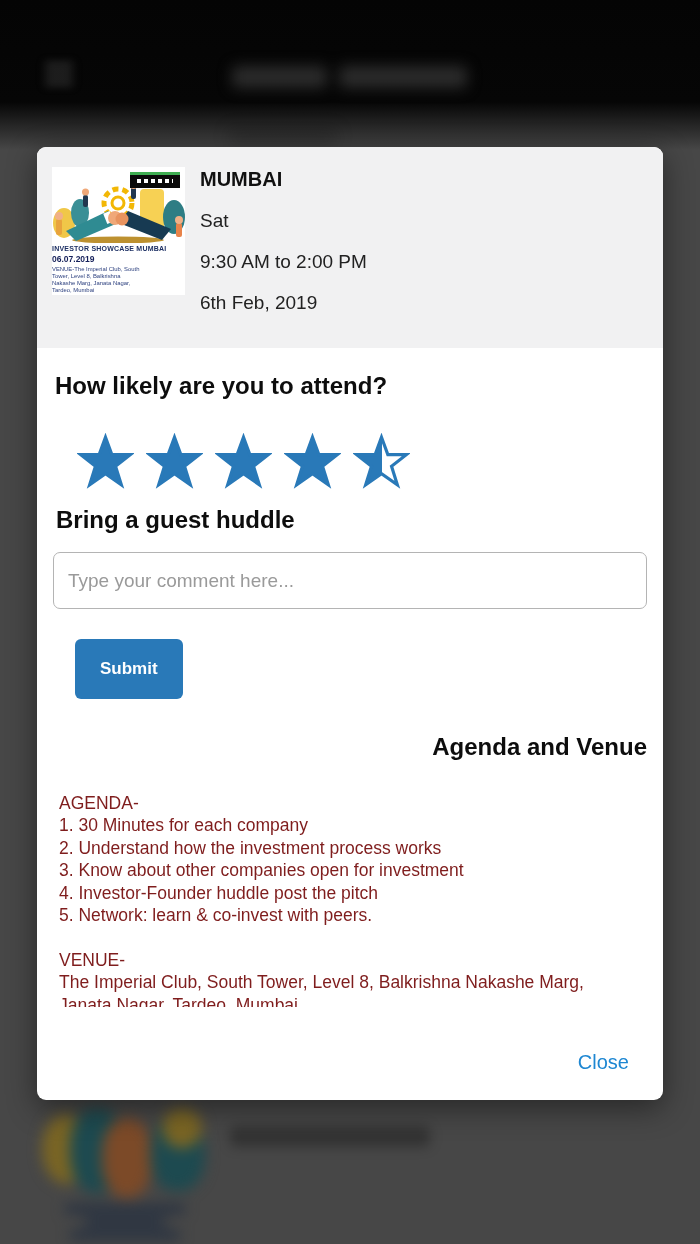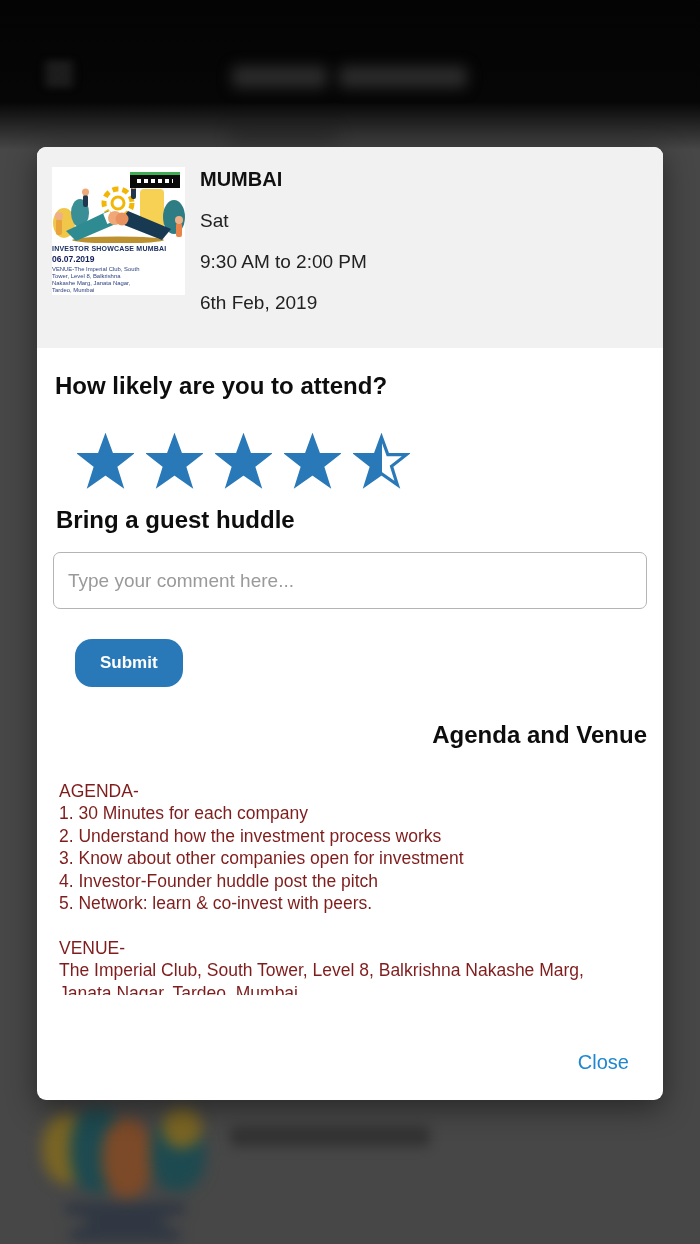--- a/index.html
+++ b/index.html
@@ -56,22 +56,22 @@
   .modal-body { padding:0 16px; }
   .modal-body h3 { font-size:24px; font-weight:bold; color:#0d0d0d; }
   .h-likely { margin:24px 0 0 2px; }
   .stars { display:flex; gap:12px; margin:33px 0 0 24px; }
   .star { width:57px; height:57px; display:block; }
   .h-guest { margin:16px 0 0 3px; }
   .comment-input { display:block; width:594px; height:57px; margin-top:18px;
     border:1.5px solid #b4b4b4; border-radius:7px; padding:0 14px; font-size:19px;
     color:#222; font-family:"Liberation Sans","DejaVu Sans",sans-serif; outline:none; background:#fff; }
   .comment-input::placeholder { color:#9a9a9a; }
-  .submit-btn { display:block; margin:30px 0 0 22px; height:48px; padding:0 25px;
-    background:#2979b8; color:#fff; border:none; border-radius:17px;
+  .submit-btn { display:block; margin:30px 0 0 22px; height:60px; padding:0 25px;
+    background:#2979b8; color:#fff; border:none; border-radius:6px;
     font-size:17px; font-weight:bold; font-family:"Liberation Sans","DejaVu Sans",sans-serif; cursor:pointer; }
   .h-agenda { margin:34px 0 0 2px;text-align:right; }
   .agenda { margin:31px 0 0 6px; height:215px; overflow:hidden;
     font-size:17.5px; line-height:22.4px; color:#7f1d1d; white-space:pre-line; }
   .close-btn { position:absolute; right:34px; bottom:26px; font-size:20px;
     color:#1e87d2; cursor:pointer; }
 </style>
 </head>
 <body>
 

